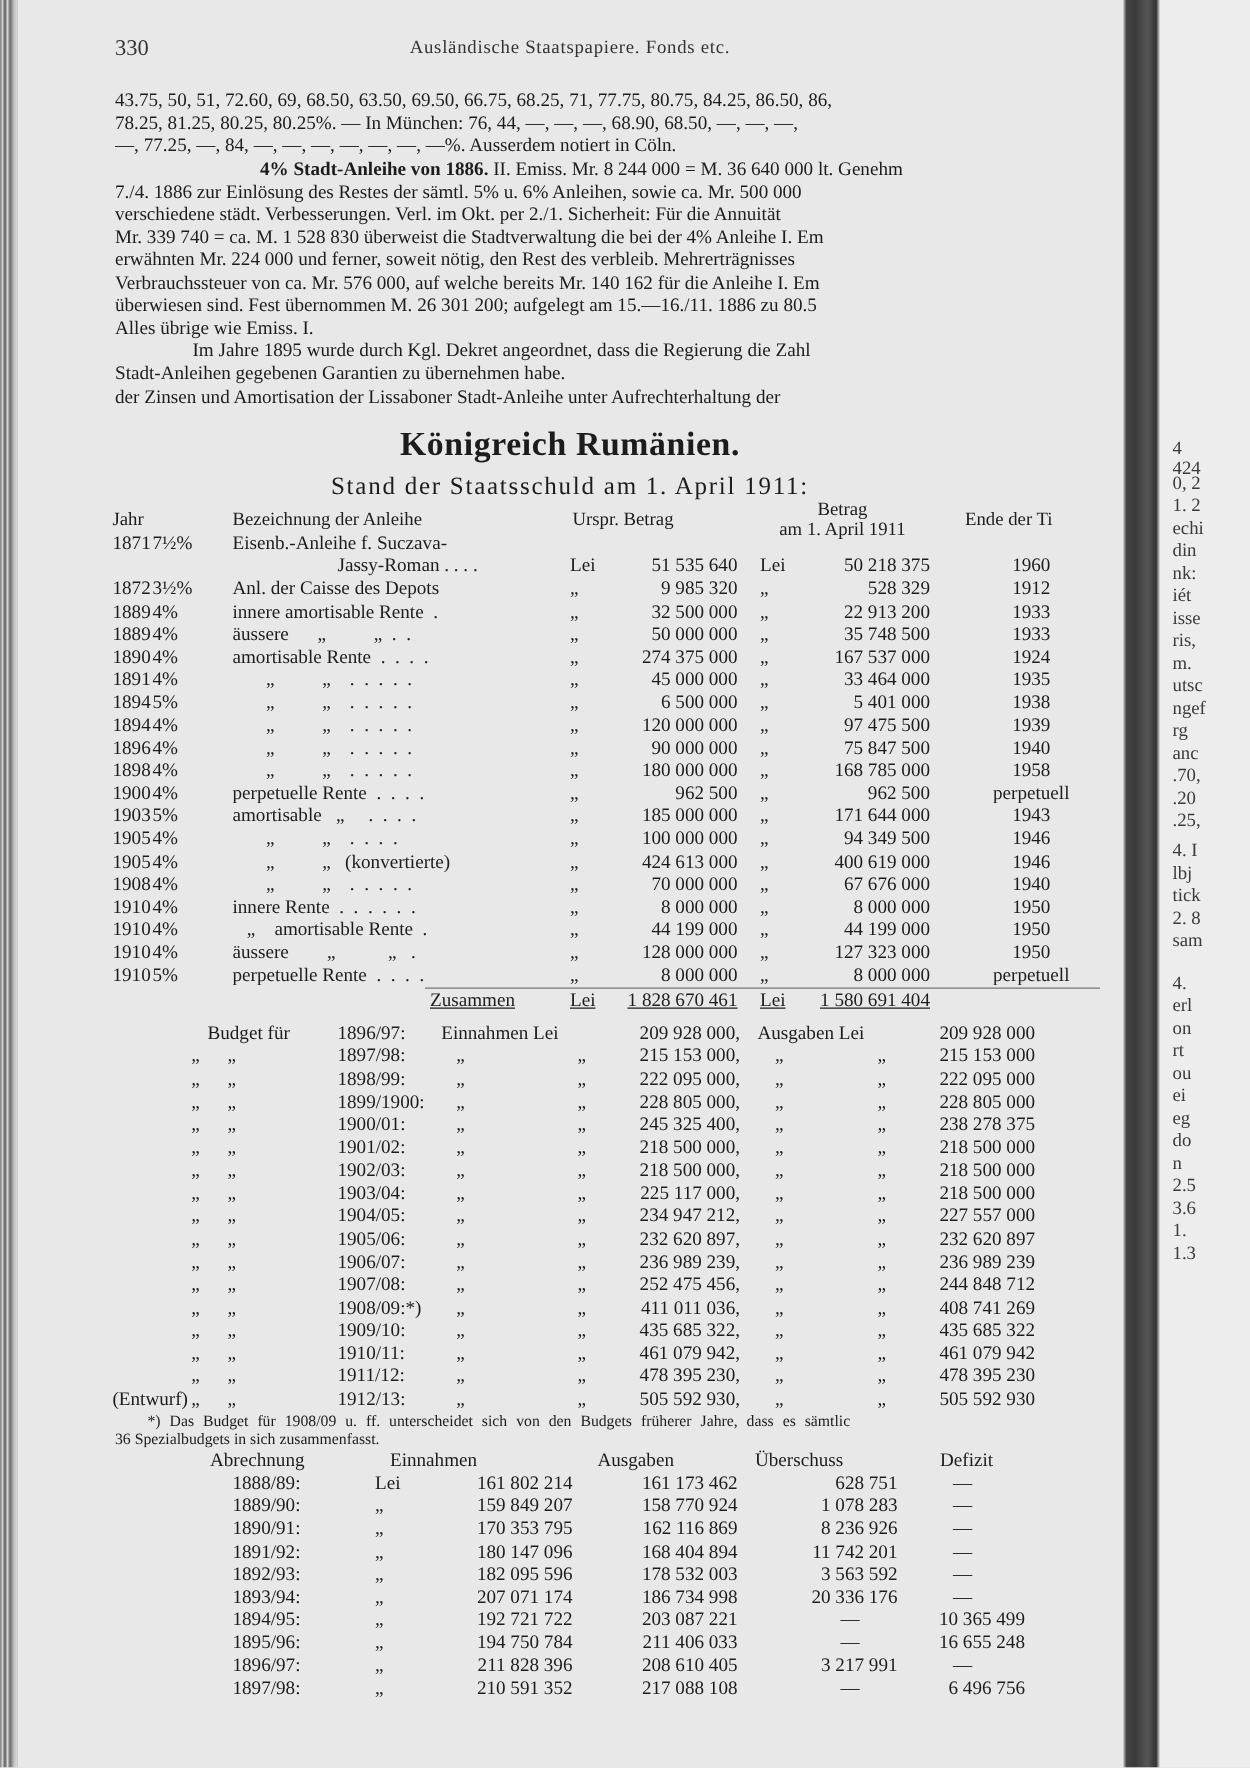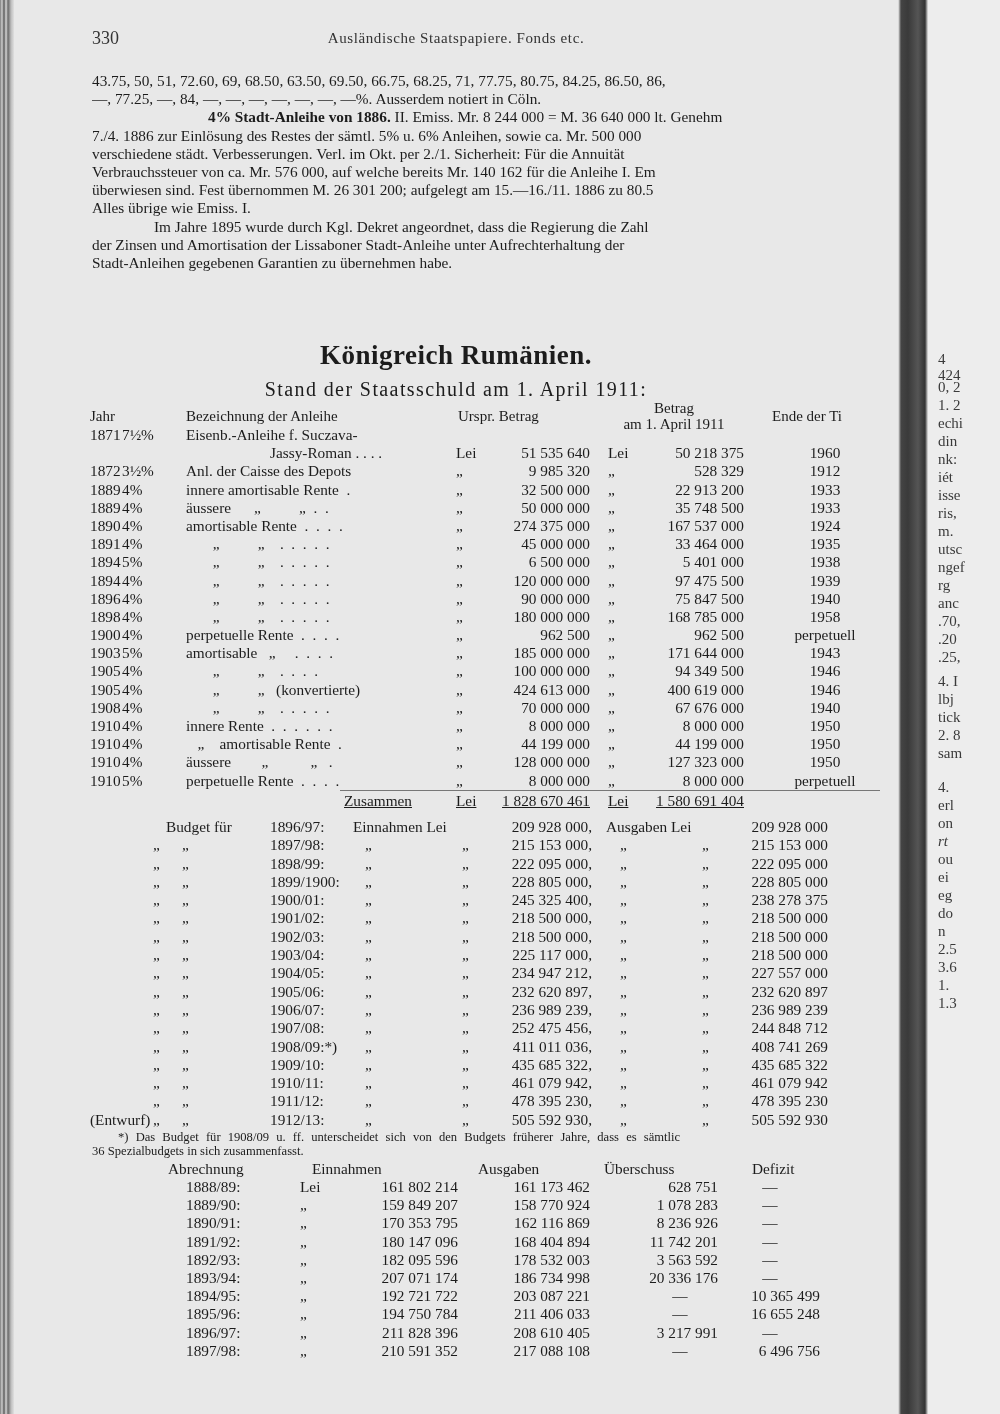--- a/index.html
+++ b/index.html
@@ -100,49 +100,52 @@
     <div class="next-frag" style="top: 630px;">.20</div>
     <div class="next-frag" style="top: 648px;">.25,</div>
     <div class="next-frag" style="top: 672px;">4. I</div>
     <div class="next-frag" style="top: 690px;">lbj</div>
     <div class="next-frag" style="top: 708px;">tick</div>
     <div class="next-frag" style="top: 726px;">2. 8</div>
     <div class="next-frag" style="top: 744px;">sam</div>
     <div class="next-frag" style="top: 778px;">4.</div>
     <div class="next-frag" style="top: 796px;">erl</div>
     <div class="next-frag" style="top: 814px;">on</div>
-    <div class="next-frag" style="top: 832px; font-style: italic;">rt</div>
+    <div class="next-frag" style="top: 832px;">rt</div>
     <div class="next-frag" style="top: 850px;">ou</div>
     <div class="next-frag" style="top: 868px;">ei</div>
     <div class="next-frag" style="top: 886px;">eg</div>
     <div class="next-frag" style="top: 904px;">do</div>
     <div class="next-frag" style="top: 922px;">n</div>
     <div class="next-frag" style="top: 940px;">2.5</div>
     <div class="next-frag" style="top: 958px;">3.6</div>
     <div class="next-frag" style="top: 976px;">1.</div>
     <div class="next-frag" style="top: 994px;">1.3</div>
   </div>
 
 <div class="header">
   <span class="pagenum">330</span>
   <span class="running-title">Ausländische Staatspapiere. Fonds etc.</span>
 </div>
 
 <div class="body-text">
   <p>43.75, 50, 51, 72.60, 69, 68.50, 63.50, 69.50, 66.75, 68.25, 71, 77.75, 80.75, 84.25, 86.50, 86,</p>
+  <p>78.25, 81.25, 80.25, 80.25%. — In München: 76, 44, —, —, —, 68.90, 68.50, —, —, —,</p>
   <p>—, 77.25, —, 84, —, —, —, —, —, —, —%. Ausserdem notiert in Cöln.</p>
   <p class="indent"><span class="bold">4% Stadt-Anleihe von 1886.</span><span> II. Emiss. Mr. 8 244 000 = M. 36 640 000 lt. Genehm</span></p>
   <p>7./4. 1886 zur Einlösung des Restes der sämtl. 5% u. 6% Anleihen, sowie ca. Mr. 500 000</p>
   <p>verschiedene städt. Verbesserungen. Verl. im Okt. per 2./1. Sicherheit: Für die Annuität</p>
+  <p>Mr. 339 740 = ca. M. 1 528 830 überweist die Stadtverwaltung die bei der 4% Anleihe I. Em</p>
+  <p>erwähnten Mr. 224 000 und ferner, soweit nötig, den Rest des verbleib. Mehrerträgnisses</p>
   <p>Verbrauchssteuer von ca. Mr. 576 000, auf welche bereits Mr. 140 162 für die Anleihe I. Em</p>
   <p>überwiesen sind. Fest übernommen M. 26 301 200; aufgelegt am 15.—16./11. 1886 zu 80.5</p>
   <p>Alles übrige wie Emiss. I.</p>
   <p class="indent2">Im Jahre 1895 wurde durch Kgl. Dekret angeordnet, dass die Regierung die Zahl</p>
+  <p>Stadt-Anleihen gegebenen Garantien zu übernehmen habe.</p>
   <p>der Zinsen und Amortisation der Lissaboner Stadt-Anleihe unter Aufrechterhaltung der</p>
-  <p>Stadt-Anleihen gegebenen Garantien zu übernehmen habe.</p>
 </div>
 
 <div class="section-title">Königreich Rumänien.</div>
 <div class="section-sub">Stand der Staatsschuld am 1. April 1911:</div>
 
 <div class="debt-head">
   <span style="left:90px;top:8px">Jahr</span>
   <span style="left:186px;top:8px">Bezeichnung der Anleihe</span>
   <span style="left:458px;top:8px">Urspr. Betrag</span>
   <span style="left:604px;top:0px;width:140px;text-align:center">Betrag</span>

